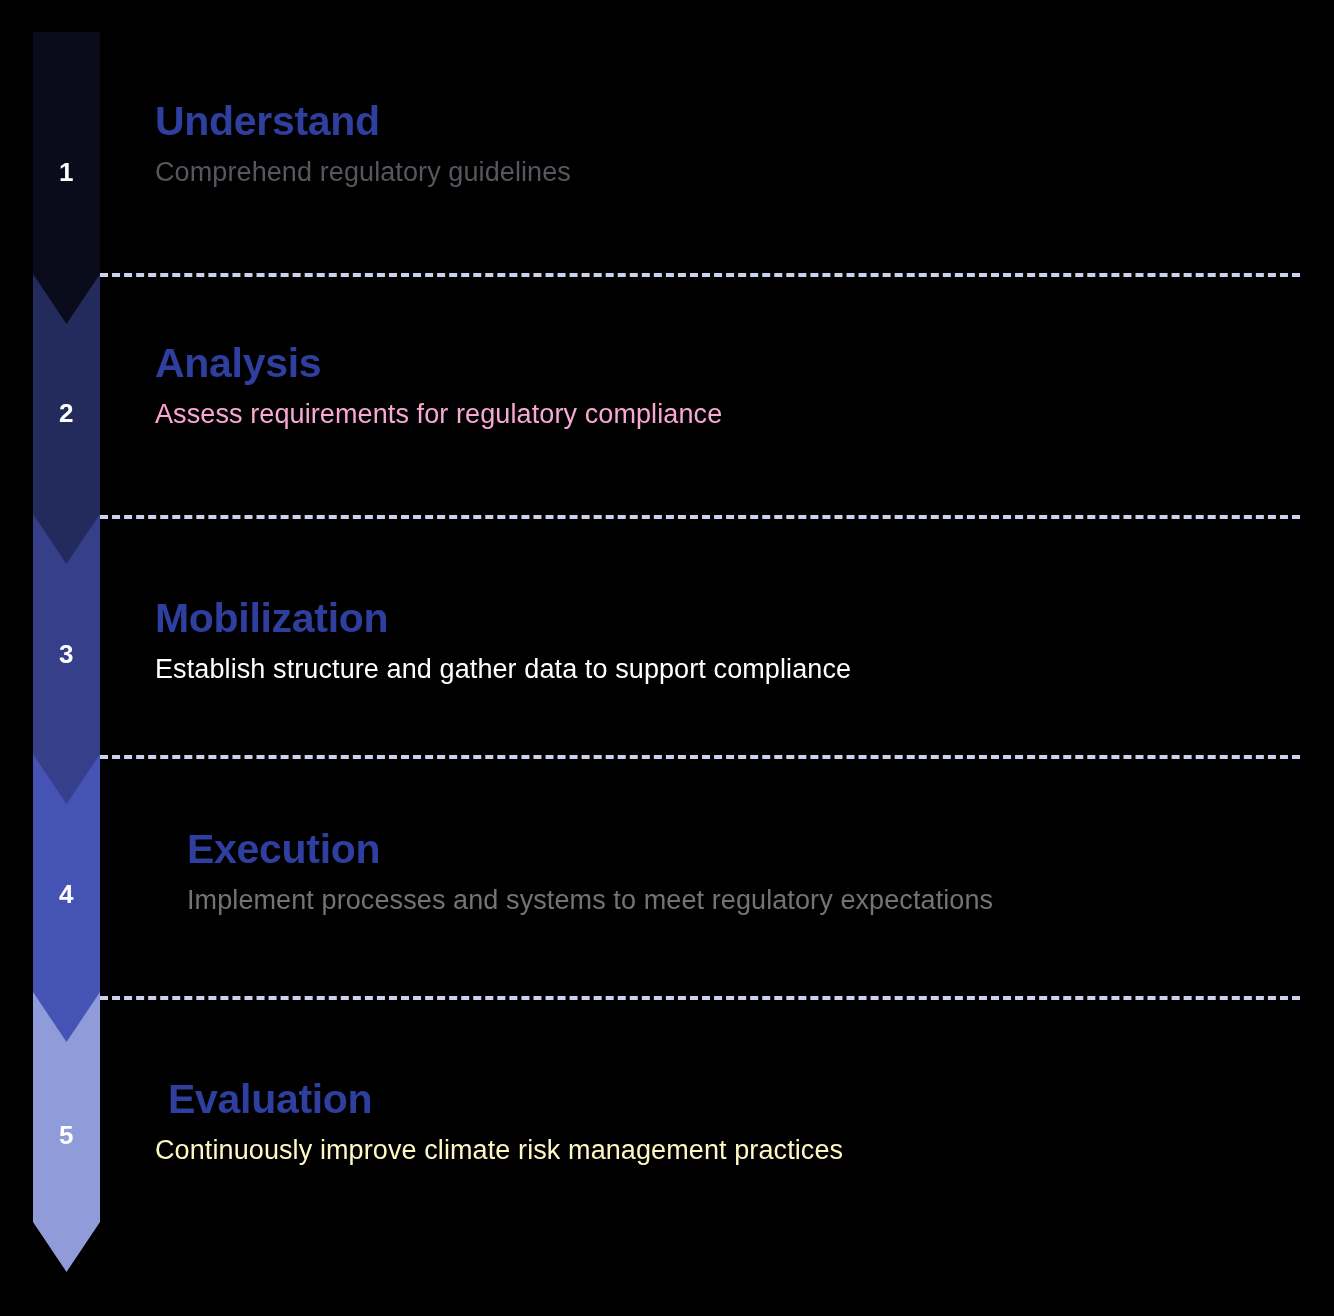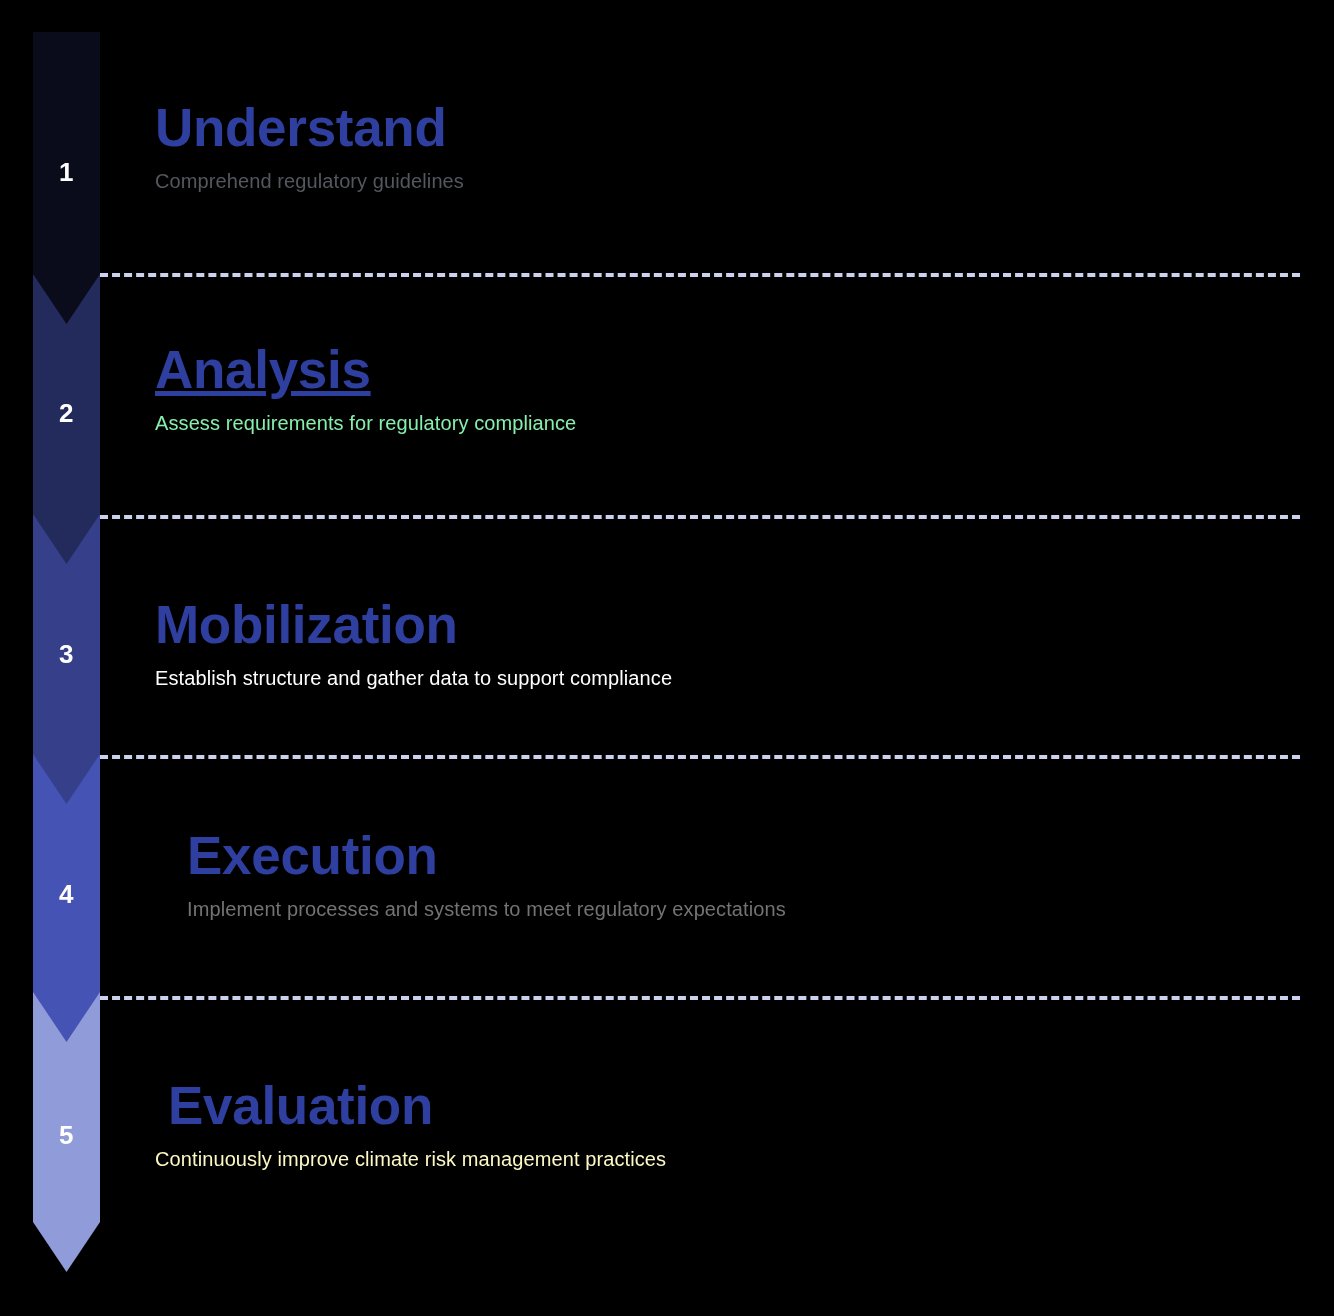--- a/index.html
+++ b/index.html
@@ -47,31 +47,31 @@
     border-top:4px dashed #ccd2ee;
   }
 
   
   .step-text {
     position:absolute;
     left:155px;
   }
   .step-title {
     color:#2f3fa0;
-    font-size:53px;
+    font-size:41px;
     font-weight:bold;
     font-family:"Liberation Sans", sans-serif;
     line-height:1.05;
     letter-spacing:-0.3px;
     white-space:nowrap;
   }
   .step-desc {
     margin-top:13px;
     color:#54575e;
-    font-size:20px;
+    font-size:27px;
     font-weight:normal;
     font-family:"Liberation Sans", sans-serif;
     line-height:1.2;
     letter-spacing:0.1px;
     white-space:nowrap;
   }
 </style>
 </head>
 <body>
 
@@ -102,22 +102,22 @@
   <div class="divider" style="top: 515px; border-top-color: rgb(204, 210, 238);"></div>
   <div class="divider" style="top: 755px; border-top-color: rgb(204, 210, 238);"></div>
   <div class="divider" style="top: 996px; border-top-color: rgb(204, 210, 238);"></div>
 
   <div class="step-text" style="top:100px;">
     <div class="step-title" style="color: rgb(47, 63, 160);">Understand</div>
     <div class="step-desc" style="color: rgb(84, 87, 94);">Comprehend regulatory guidelines</div>
   </div>
 
   <div class="step-text" style="top:342px;">
-    <div class="step-title" style="color: rgb(47, 63, 160); text-decoration: underline;">Analysis</div>
-    <div class="step-desc" style="color: #86efac; text-align: right;">Assess requirements for regulatory compliance</div>
+    <div class="step-title" style="color: rgb(47, 63, 160);">Analysis</div>
+    <div class="step-desc" style="color: #f9a8d4; text-align: right;">Assess requirements for regulatory compliance</div>
   </div>
 
   <div class="step-text" style="top:597px;">
     <div class="step-title" style="color: rgb(47, 63, 160);">Mobilization</div>
     <div class="step-desc" style="color: #ffffff;">Establish structure and gather data to support compliance</div>
   </div>
 
   <div class="step-text" style="top:828px;margin-left:32px;">
     <div class="step-title" style="color: rgb(47, 63, 160);">Execution</div>
     <div class="step-desc" style="color: #737373; text-align: right;">Implement processes and systems to meet regulatory expectations</div>

